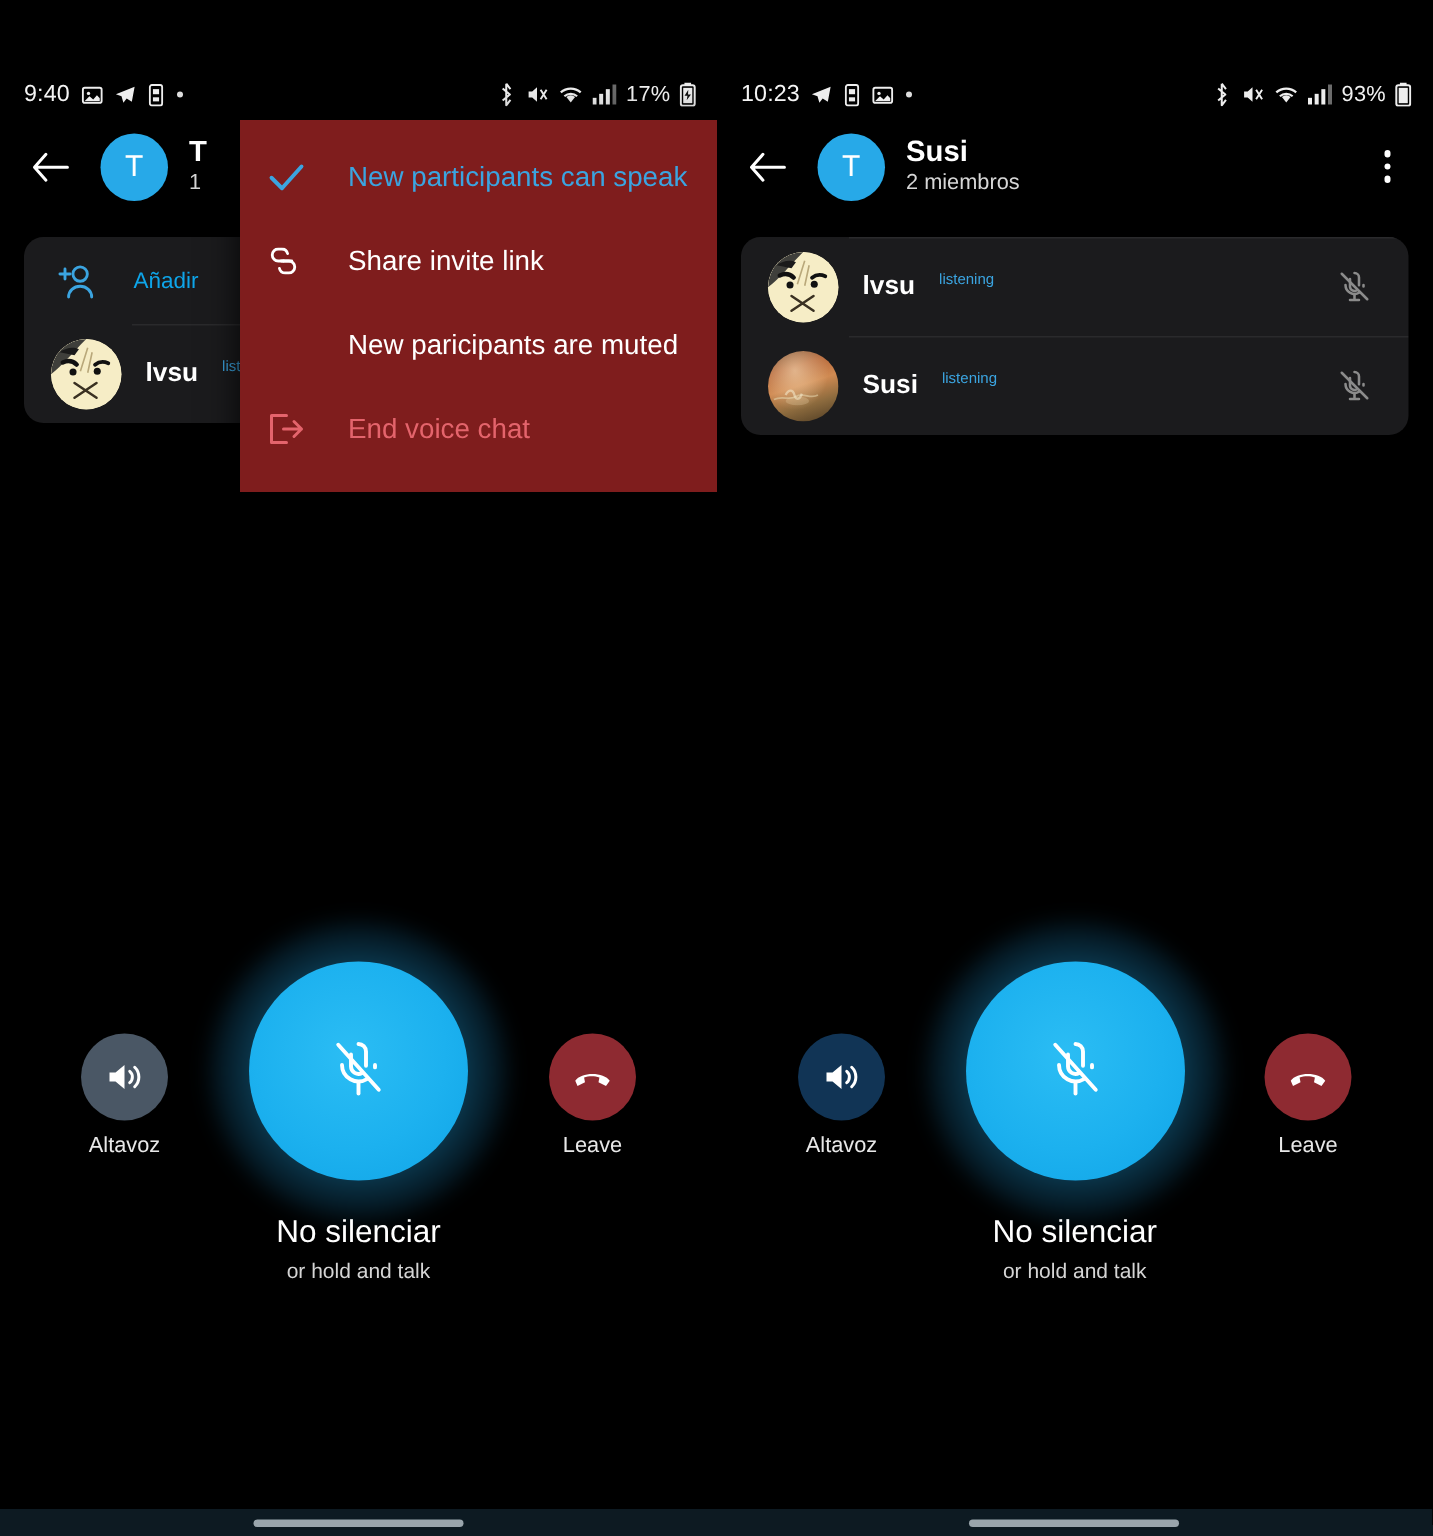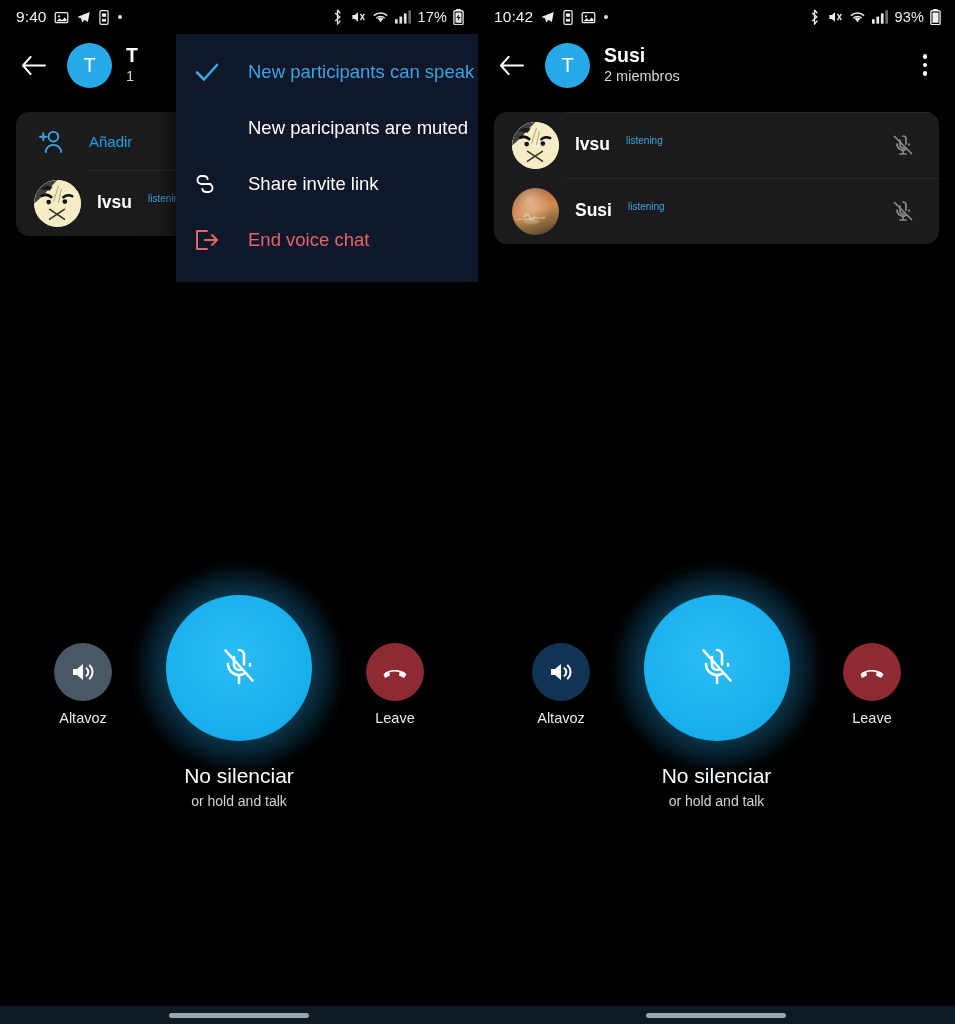--- a/index.html
+++ b/index.html
@@ -20,20 +20,21 @@
     width: 955px;
     height: 1024px;
     background: #000;
     display: flex;
   }
   .panel {
     position: relative;
     height: 848px;
     background: #000;
     overflow: hidden;
+    margin-top: 46px;
   }
   .panel-left  { width: 478px; }
   .panel-right { width: 477px; }
 
   
   .statusbar {
     position: absolute;
     top: 0; left: 0; right: 0;
     height: 34px;
     display: flex;
@@ -184,24 +185,24 @@
   .av-cartoon { background: #f5ecc4; }
   .av-photo {
     background:
       radial-gradient(ellipse at 38% 28%, rgba(255,235,200,.55) 0%, rgba(255,235,200,0) 55%),
       linear-gradient(162deg, #6d4427 0%, #b86a3c 26%, #d08a52 48%, #8d6b3e 72%, #4c3a22 100%);
   }
 
   
   .popup-menu {
     position: absolute;
-    left: 176px;
+    left: 160px;
     top: 34px;
     width: 318px;
-    background: #0f172a;
+    background: #7f1d1d;
     padding: 10px 0 14px 0;
     box-sizing: border-box;
     box-shadow: 0 4px 22px rgba(0,0,0,.85);
     z-index: 20;
   }
   .menu-item {
     height: 56px;
     display: flex;
     align-items: center;
     padding: 0 12px 0 14px;
@@ -446,32 +447,32 @@
     <div class="popup-menu">
       <div class="menu-item accent">
         <span class="menu-icon">
           <svg width="24" height="20" viewBox="0 0 24 20">
               <path d="M2 10.5l7 7L22 3" fill="none" stroke="#3ba4e0" stroke-width="2.6" stroke-linecap="round" stroke-linejoin="round"></path>
             </svg>
         </span>
         <span class="menu-label">New participants can speak</span>
       </div>
       <div class="menu-item neutral">
-        <span class="menu-icon"></span>
-        <span class="menu-label">New paricipants are muted</span>
-      </div>
-      <div class="menu-item neutral">
         <span class="menu-icon">
           <svg width="26" height="18" viewBox="0 0 26 18">
               <path d="M11 9H7.5a4 4 0 010-8h2.3a4 4 0 013.9 3" fill="none" stroke="#fff" stroke-width="1.9" stroke-linecap="round"></path>
               <path d="M11 9h3.5a4 4 0 010 8h-2.3a4 4 0 01-3.9-3" fill="none" stroke="#fff" stroke-width="1.9" stroke-linecap="round"></path>
               <path d="M9.5 9h7" stroke="#fff" stroke-width="1.9" stroke-linecap="round"></path>
             </svg>
         </span>
         <span class="menu-label">Share invite link</span>
+      </div>
+      <div class="menu-item neutral">
+        <span class="menu-icon"></span>
+        <span class="menu-label">New paricipants are muted</span>
       </div>
       <div class="menu-item danger">
         <span class="menu-icon">
           <svg width="24" height="22" viewBox="0 0 24 22">
               <path d="M12 2H2v18h10" fill="none" stroke="#e4646c" stroke-width="2" stroke-linecap="round" stroke-linejoin="round"></path>
               <path d="M10 11h12M17 6l5 5-5 5" fill="none" stroke="#e4646c" stroke-width="2" stroke-linecap="round" stroke-linejoin="round"></path>
             </svg>
         </span>
         <span class="menu-label">End voice chat</span>
       </div>
@@ -509,21 +510,21 @@
           </svg>
       </div>
       <div class="side-label" style="right:24px; top:125px; width:118px;">Leave</div>
     </div>
   </div>
 
   <div class="panel panel-right">
 
     <div class="statusbar">
       <div class="sb-left">
-        <span class="sb-clock">10:42</span>
+        <span class="sb-clock">10:23</span>
         <span class="ico">
           <svg width="15" height="15" viewBox="0 0 24 24">
               <path d="M22 3L2 11l6 2 2 7 3.5-4.5L19 19z" fill="#eee"></path>
             </svg>
         </span>
         <span class="ico">
           <svg width="12" height="15" viewBox="0 0 16 22">
               <rect x="2" y="1" width="12" height="20" rx="2" fill="none" stroke="#eee" stroke-width="1.8"></rect>
               <rect x="5" y="5" width="6" height="5" fill="#eee"></rect>
               <rect x="5" y="13" width="6" height="4" fill="#eee"></rect>

